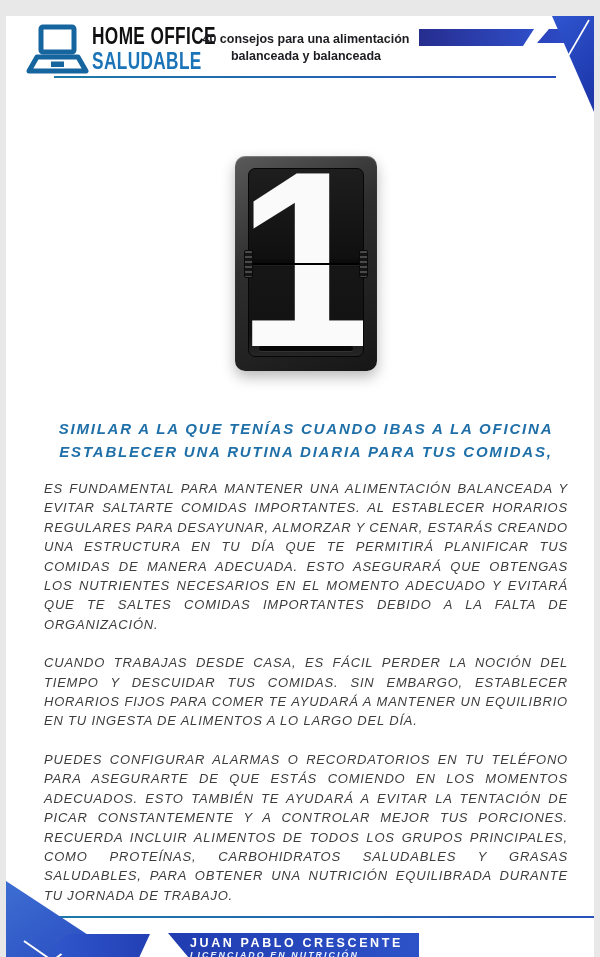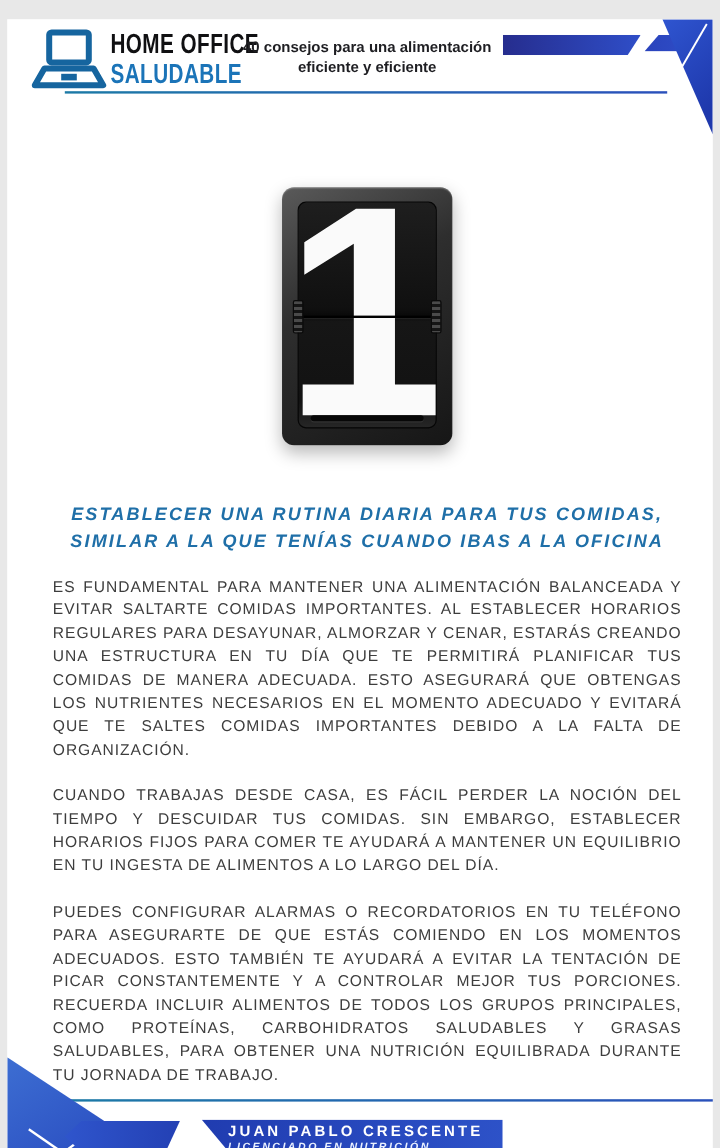--- a/index.html
+++ b/index.html
@@ -64,21 +64,21 @@
   .hinge-right{right:9px;}
   .clock-base-groove{position:absolute;left:24px;right:24px;bottom:20px;height:5px;
     border-radius:3px;background:#070707;box-shadow:0 1px 0 rgba(255,255,255,.08);}
 
   
   .tip-heading{position:absolute;left:30px;top:401px;width:540px;text-align:center;
     color:var(--heading-blue);font-weight:700;font-style:italic;
     font-size:15px;line-height:23px;letter-spacing:1.8px;}
   .tip-body{position:absolute;left:38px;top:463px;width:524px;
     color:var(--body-text);font-size:13px;line-height:19.4px;
-    letter-spacing:.8px;text-align:justify;}
+    letter-spacing:.8px;text-align:justify;font-style:italic;}
   .tip-body p{margin-bottom:19px;}
 
   
   .footer-line{position:absolute;left:47px;top:900px;width:553px;height:2px;
     background:linear-gradient(90deg,var(--line-teal),var(--line-blue));}
   .corner-bl{position:absolute;left:0;bottom:0;width:140px;height:92px;}
   .footer-arrow{position:absolute;left:48px;top:918px;width:96px;height:26px;
     background:linear-gradient(90deg,#2F55CC,#2340B4);
     clip-path:polygon(14px 0,100% 0,calc(100% - 12px) 100%,14px 100%,0 50%);}
   .footer-banner{position:absolute;left:162px;top:917px;width:251px;height:31px;
@@ -100,21 +100,21 @@
     <rect x="27" y="37.5" width="13" height="5.5" fill="#16659F"></rect>
   </svg>
 
   <div class="brand-text">
     <div class="brand-line1">HOME OFFICE</div>
     <div class="brand-line2">SALUDABLE</div>
   </div>
 
   <div class="header-subtitle">
     <div>40 consejos para una alimentación</div>
-    <div>eficiente y eficiente</div>
+    <div>balanceada y balanceada</div>
   </div>
 
   <div class="header-bar"></div>
   <div class="header-chip"></div>
 
   <svg class="corner-tr" viewBox="0 0 46 96">
     <defs>
       <linearGradient id="gtr" x1="0" y1="0" x2="0.4" y2="1">
         <stop offset="0" stop-color="#2F55D0"></stop>
         <stop offset="1" stop-color="#1E38AC"></stop>
@@ -130,22 +130,22 @@
     <div class="clock-panel">
       <span class="clock-digit">1</span>
     </div>
     <div class="clock-base-groove"></div>
     <div class="clock-split"></div>
     <div class="clock-hinge hinge-left"></div>
     <div class="clock-hinge hinge-right"></div>
   </div>
 
   <div class="tip-heading">
+    <div>SIMILAR A LA QUE TENÍAS CUANDO IBAS A LA OFICINA</div>
     <div>ESTABLECER UNA RUTINA DIARIA PARA TUS COMIDAS,</div>
-    <div>SIMILAR A LA QUE TENÍAS CUANDO IBAS A LA OFICINA</div>
   </div>
 
   <div class="tip-body">
     <p>ES FUNDAMENTAL PARA MANTENER UNA ALIMENTACIÓN BALANCEADA Y EVITAR SALTARTE COMIDAS IMPORTANTES. AL ESTABLECER HORARIOS REGULARES PARA DESAYUNAR, ALMORZAR Y CENAR, ESTARÁS CREANDO UNA ESTRUCTURA EN TU DÍA QUE TE PERMITIRÁ PLANIFICAR TUS COMIDAS DE MANERA ADECUADA. ESTO ASEGURARÁ QUE OBTENGAS LOS NUTRIENTES NECESARIOS EN EL MOMENTO ADECUADO Y EVITARÁ QUE TE SALTES COMIDAS IMPORTANTES DEBIDO A LA FALTA DE ORGANIZACIÓN.</p>
     <p>CUANDO TRABAJAS DESDE CASA, ES FÁCIL PERDER LA NOCIÓN DEL TIEMPO Y DESCUIDAR TUS COMIDAS. SIN EMBARGO, ESTABLECER HORARIOS FIJOS PARA COMER TE AYUDARÁ A MANTENER UN EQUILIBRIO EN TU INGESTA DE ALIMENTOS A LO LARGO DEL DÍA.</p>
     <p>PUEDES CONFIGURAR ALARMAS O RECORDATORIOS EN TU TELÉFONO PARA ASEGURARTE DE QUE ESTÁS COMIENDO EN LOS MOMENTOS ADECUADOS. ESTO TAMBIÉN TE AYUDARÁ A EVITAR LA TENTACIÓN DE PICAR CONSTANTEMENTE Y A CONTROLAR MEJOR TUS PORCIONES. RECUERDA INCLUIR ALIMENTOS DE TODOS LOS GRUPOS PRINCIPALES, COMO PROTEÍNAS, CARBOHIDRATOS SALUDABLES Y GRASAS SALUDABLES, PARA OBTENER UNA NUTRICIÓN EQUILIBRADA DURANTE TU JORNADA DE TRABAJO.</p>
   </div>
 
   <div class="footer-line"></div>
 

